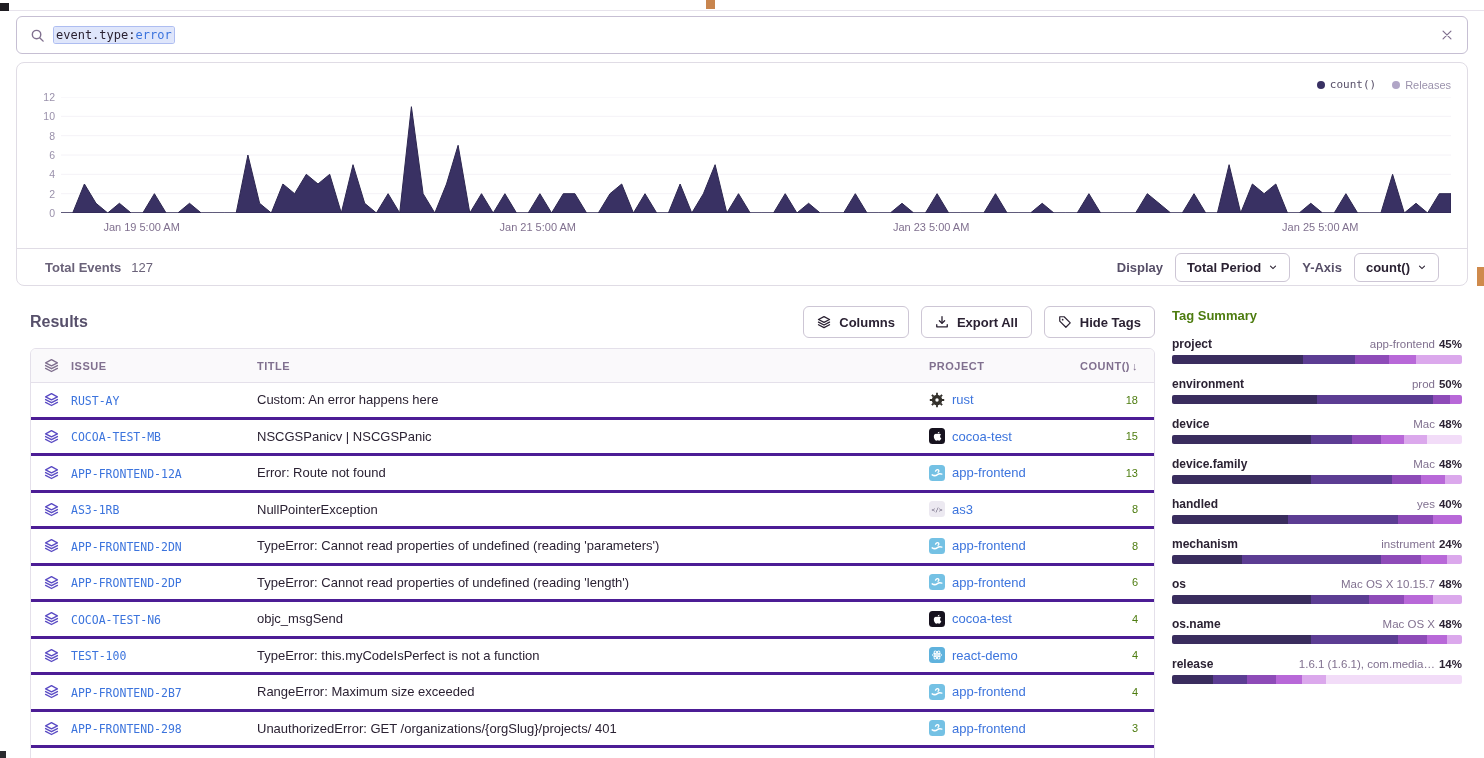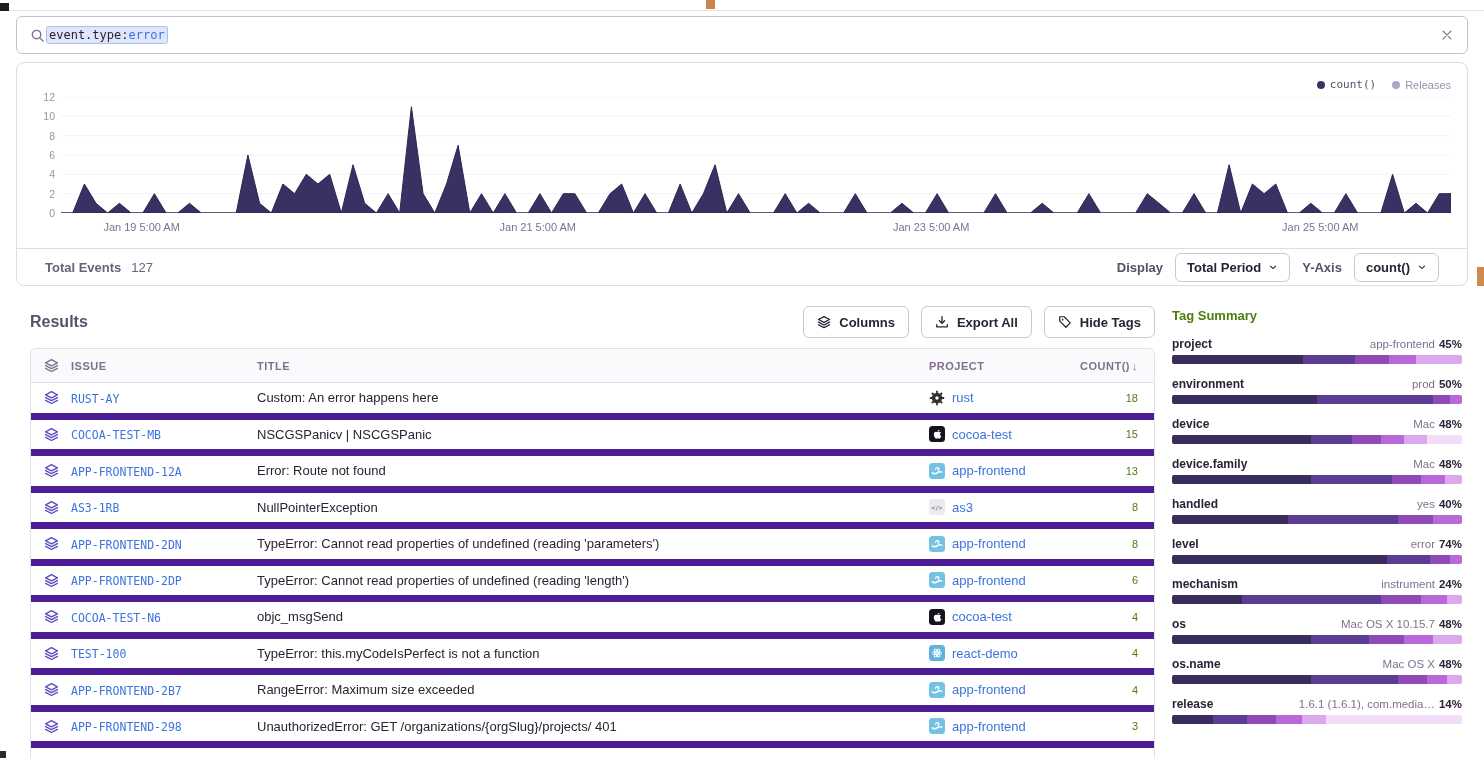--- a/index.html
+++ b/index.html
@@ -12,21 +12,21 @@
   
   .art { position:absolute; }
   .art-tl { left:0; top:3px; width:9px; height:8px; background:#1f1d22; }
   .art-tc { left:706px; top:0; width:9px; height:9px; background:#c8854e; }
   .art-r  { left:1477px; top:267px; width:7px; height:19px; background:#cf8a4c; }
   .art-bl { left:0; top:751px; width:6px; height:7px; background:#2a2a2e; }
 
   
   .searchbar { position:absolute; left:16px; top:16px; width:1452px; height:38px;
                border:1px solid #c6bfd3; border-radius:6px; background:#fff;
-               display:flex; align-items:center; padding:0 13px; gap:2px; }
+               display:flex; align-items:center; padding:0 13px; gap:9px; }
   .searchbar svg { flex:none; }
   .query { font-family:"DejaVu Sans Mono",monospace; font-size:12px; line-height:16px; }
   .token { background:#dfe6fb; box-shadow:0 0 0 1px #aebdf1; border-radius:2px; padding:1px 2px; }
   .token .key { color:#2b2233; }
   .token .val { color:#3c74dd; }
   .close-btn { margin-left:auto; cursor:pointer; display:flex; align-items:center; }
 
   
   .chart-panel { position:absolute; left:16px; top:62px; width:1452px; height:224px;
                  border:1px solid #e0dce5; border-radius:8px; background:#fff; }
@@ -59,21 +59,21 @@
          font-size:13px; font-weight:bold; color:#2b2233; display:inline-flex; align-items:center;
          gap:8px; cursor:pointer; font-family:"Liberation Sans",sans-serif; }
   .btn + .btn { margin-left:12px; }
   .btn:first-of-type { margin-left:auto; }
 
   .table { border:1px solid #e4e0ea; border-radius:6px; overflow:hidden; background:#fff; }
   .tgrid { display:grid; grid-template-columns:40px 186px 1fr 145px 80px; align-items:center; }
   .thead { height:34px; background:#faf9fb; border-bottom:1px solid #e4e0ea; }
   .th { font-size:11px; font-weight:bold; color:#80708f; letter-spacing:0.5px; cursor:pointer; }
   .th.right, .cell.right { text-align:right; padding-right:16px; }
-  .row { height:36.5px; border-bottom:7px solid #4c1d95; }
+  .row { height:36.5px; border-bottom:3px solid #4c1d95; }
   .icon-cell { display:flex; justify-content:center; align-items:center; }
   .issue-link { font-family:"DejaVu Sans Mono",monospace; font-size:11.5px; color:#3c74dd; cursor:pointer; }
   .title-cell { font-size:13px; color:#2b2233; white-space:nowrap; overflow:hidden; text-overflow:ellipsis; padding-right:14px; }
   .proj-cell { display:flex; align-items:center; gap:7px; }
   .proj-cell svg { width:16px; height:16px; flex:none; }
   .proj-link { font-size:13px; color:#3c74dd; cursor:pointer; }
   .cell.count { font-size:11px; color:#4d7c0f; }
   .sort-arrow { color:#80708f; font-size:11px; margin-left:2px; }
 
   
@@ -556,35 +556,20 @@
       </span>
     </div>
     <div class="tag-bar">
             <div class="seg" style="width: 40%; background: rgb(58, 45, 94);"></div>
             <div class="seg" style="width: 38%; background: rgb(92, 61, 147);"></div>
             <div class="seg" style="width: 12%; background: rgb(142, 75, 184);"></div>
             <div class="seg" style="width: 10%; background: rgb(184, 104, 216);"></div>
           </div>
   </div>
 
-  <div class="tag-item">
-    <div class="tag-head">
-      <span class="tag-name">level</span>
-      <span class="tag-right">
-        <span class="tag-val">error</span>
-        <span class="tag-pct">74%</span>
-      </span>
-    </div>
-    <div class="tag-bar">
-            <div class="seg" style="width: 74%; background: rgb(58, 45, 94);"></div>
-            <div class="seg" style="width: 15%; background: rgb(92, 61, 147);"></div>
-            <div class="seg" style="width: 7%; background: rgb(142, 75, 184);"></div>
-            <div class="seg" style="width: 4%; background: rgb(184, 104, 216);"></div>
-          </div>
-  </div>
 
   <div class="tag-item">
     <div class="tag-head">
       <span class="tag-name">mechanism</span>
       <span class="tag-right">
         <span class="tag-val">instrument</span>
         <span class="tag-pct">24%</span>
       </span>
     </div>
     <div class="tag-bar">

